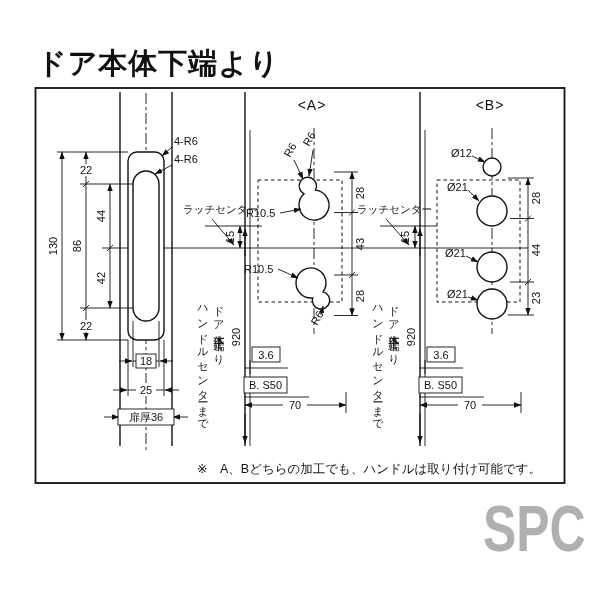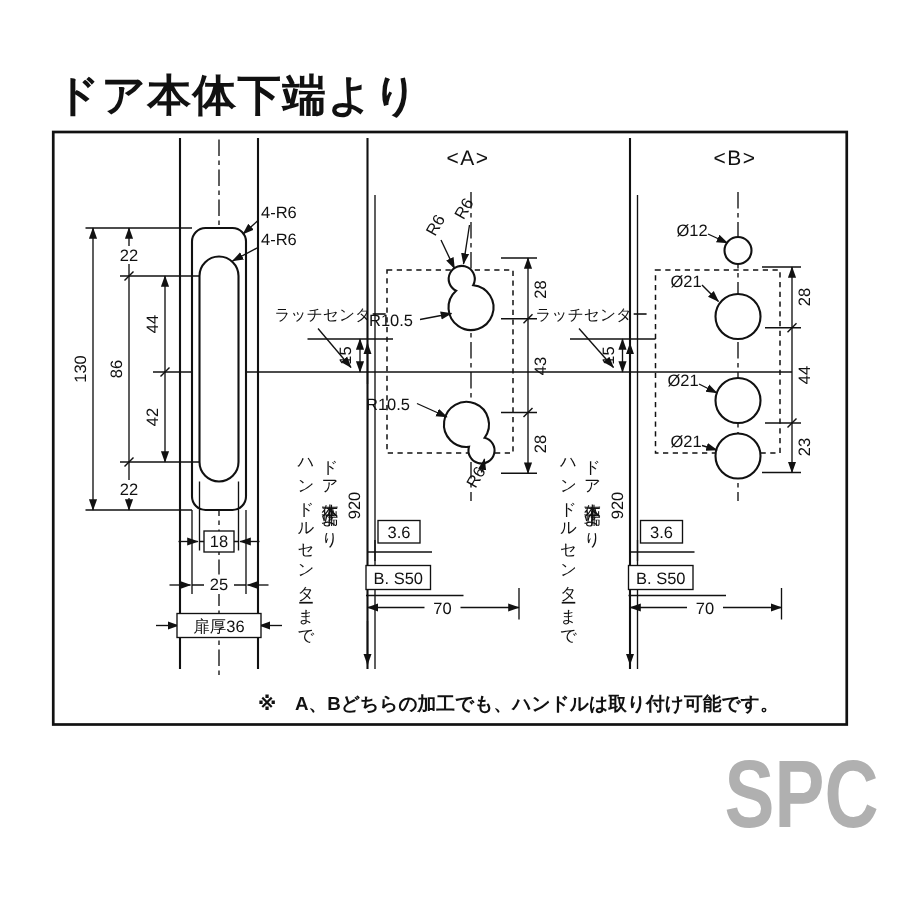--- a/index.html
+++ b/index.html
@@ -1,19 +1,19 @@
 <!DOCTYPE html>
 <html><head>
 <meta charset="utf-8">
 <style>
   html,body{margin:0;padding:0;}
   body{width:600px;height:600px;position:relative;background:#fff;
        font-family:"Liberation Sans","DejaVu Sans",sans-serif;overflow:hidden;color:#111;}
   .title{position:absolute;left:37px;top:44px;font-size:29px;font-weight:bold;letter-spacing:1px;}
-  .note{position:absolute;left:172px;top:461px;font-size:12.5px;font-weight:bold;white-space:nowrap;}
+  .note{position:absolute;left:197px;top:461px;font-size:12.5px;font-weight:normal;white-space:nowrap;}
   .watermark{position:absolute;left:483px;top:497px;font-size:64px;font-weight:bold;color:#b0b0b0;
              transform:scaleX(0.78);transform-origin:left top;line-height:1;}
   .vtext{position:absolute;writing-mode:vertical-rl;text-orientation:upright;
          font-size:11px;line-height:16px;letter-spacing:1.5px;width:36px;height:175px;}
   .vtext span{display:block;}
   svg{position:absolute;left:0;top:0;}
   svg text{fill:#111;font-family:"Liberation Sans","DejaVu Sans",sans-serif;font-size:11px;}
   .t10{font-size:10.5px;}
   .t15{font-size:14px;letter-spacing:1px;}
   .ol{stroke:#111;stroke-width:1.4;fill:none;}

